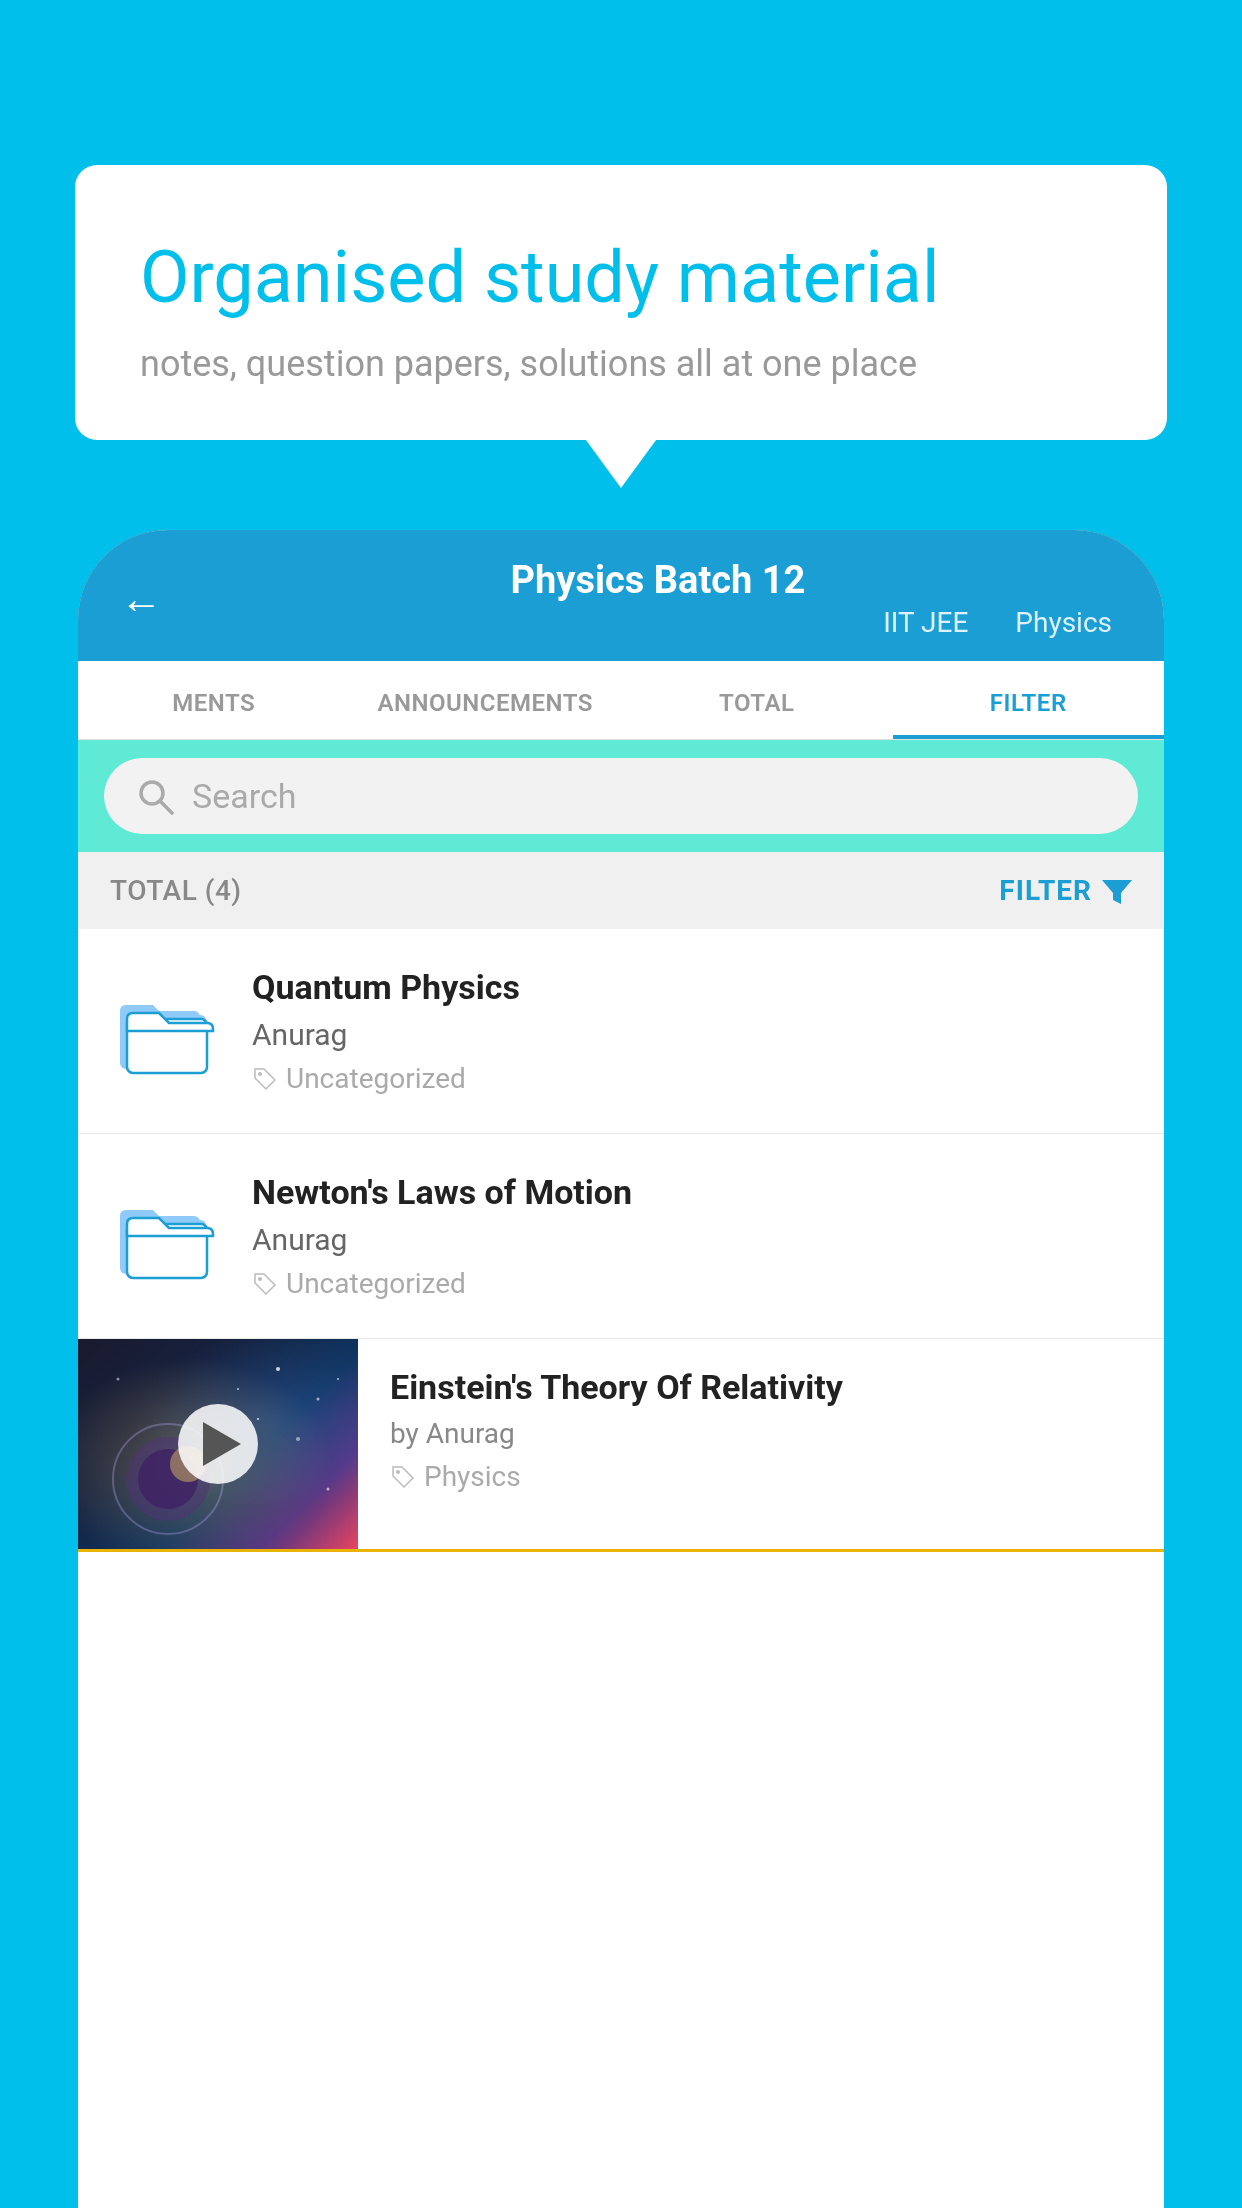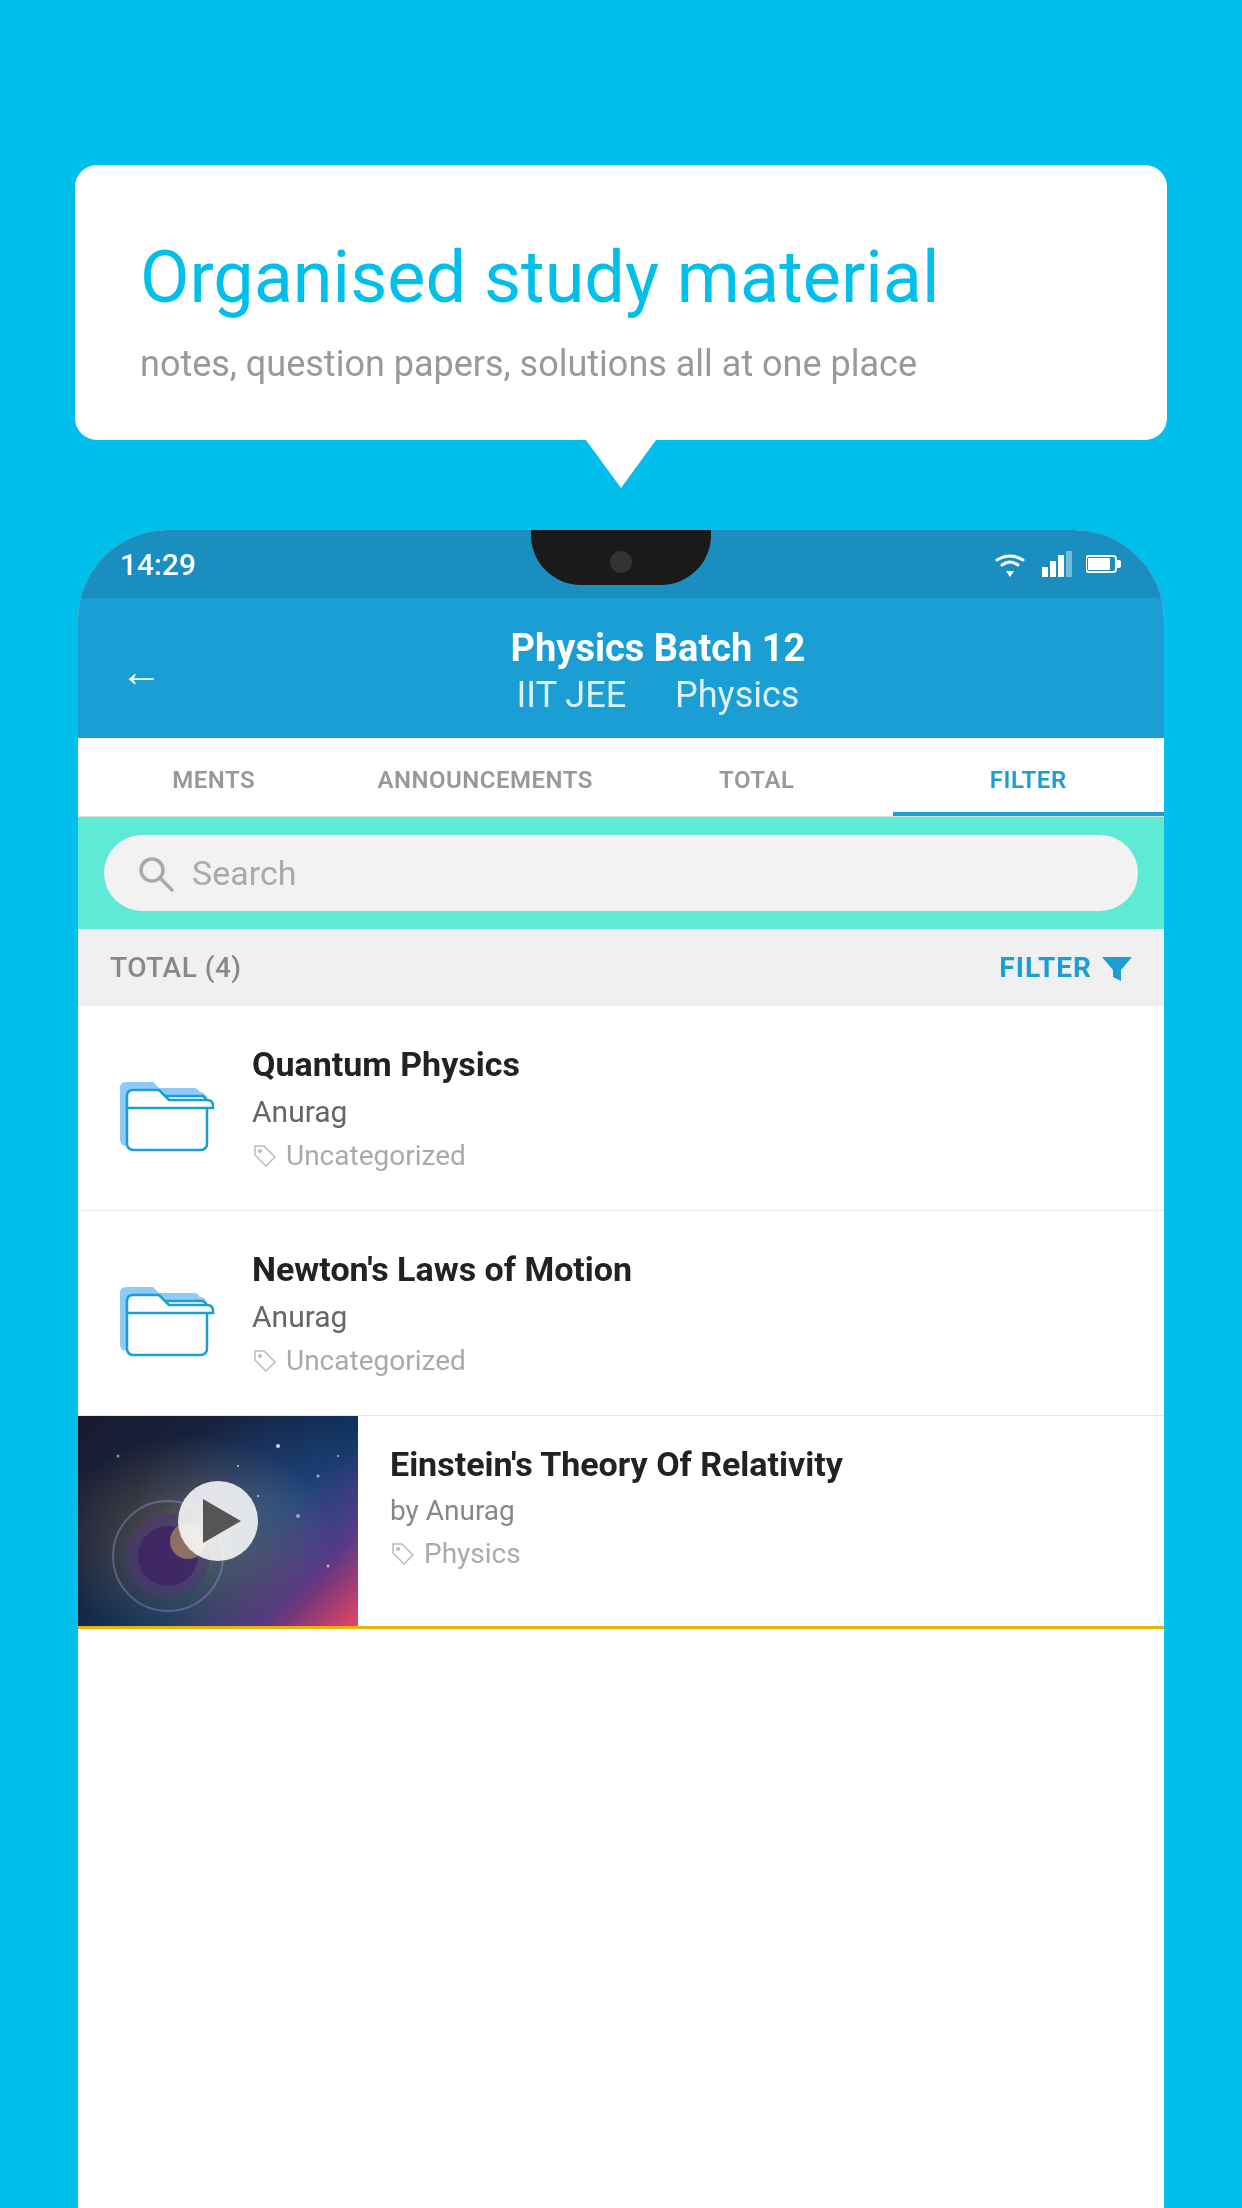--- a/index.html
+++ b/index.html
@@ -135,22 +135,23 @@
     }
 
     .header-title {
       color: white;
       font-size: 38px;
       font-weight: 700;
     }
 
     .header-subtitle {
       color: rgba(255,255,255,0.85);
-      font-size: 36px;
+      font-size: 28px;
       margin-top: 4px;
+      text-align: right;
     }
 
     .header-subtitle span {
       margin: 0 10px;
     }
 
     
     .tabs {
       background: white;
       display: flex;
@@ -360,47 +361,20 @@
 <div class="speech-bubble-container">
   <div class="speech-bubble">
     <h1>Organised study material</h1>
     <p>notes, question papers, solutions all at one place</p>
   </div>
 </div>
 
 <div class="phone-frame">
   <div class="phone-inner">
 
-    <div class="status-bar">
-      <span class="status-time">14:29</span>
-      <div class="notch">
-        <div class="camera-dot"></div>
-      </div>
-      <div class="status-icons">
-
-        <svg width="36" height="26" viewBox="0 0 36 26" fill="white">
-          <path d="M18 20 L22 20 L18 26 L14 20 Z"></path>
-          <path d="M10 14 Q18 8 26 14" stroke="white" stroke-width="3" fill="none" stroke-linecap="round"></path>
-          <path d="M5 9 Q18 1 31 9" stroke="white" stroke-width="3" fill="none" stroke-linecap="round"></path>
-        </svg>
-
-        <svg width="30" height="26" viewBox="0 0 30 26" fill="white">
-          <rect x="0" y="16" width="6" height="10" fill="white"></rect>
-          <rect x="8" y="10" width="6" height="16" fill="white"></rect>
-          <rect x="16" y="4" width="6" height="22" fill="white"></rect>
-          <rect x="24" y="0" width="6" height="26" fill="rgba(255,255,255,0.4)"></rect>
-        </svg>
-
-        <svg width="36" height="22" viewBox="0 0 36 22" fill="white">
-          <rect x="0" y="3" width="30" height="16" rx="3" stroke="white" stroke-width="2" fill="none"></rect>
-          <rect x="30" y="7" width="5" height="8" rx="2" fill="white"></rect>
-          <rect x="2" y="5" width="22" height="12" rx="1" fill="white"></rect>
-        </svg>
-      </div>
-    </div>
 
     <div class="app-header">
       <span class="back-arrow">←</span>
       <div class="header-title-block">
         <div class="header-title">Physics Batch 12</div>
         <div class="header-subtitle">
           <span>IIT JEE</span>
           <span> </span>
           <span>Physics</span>
         </div>

